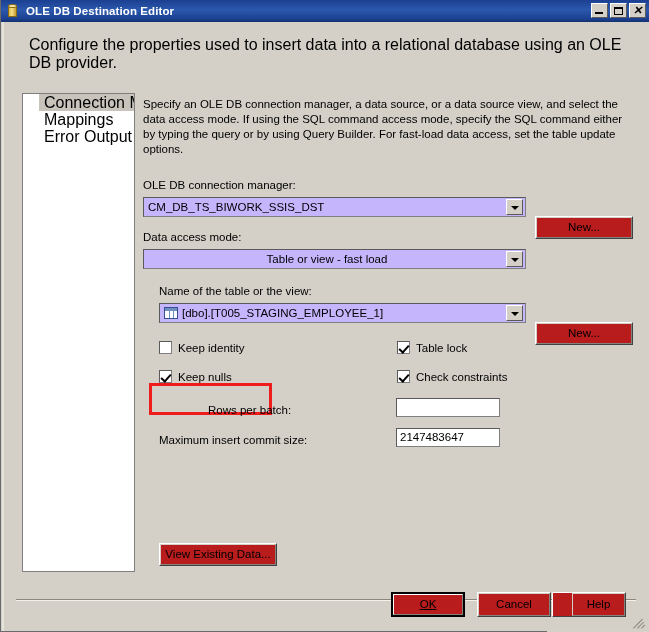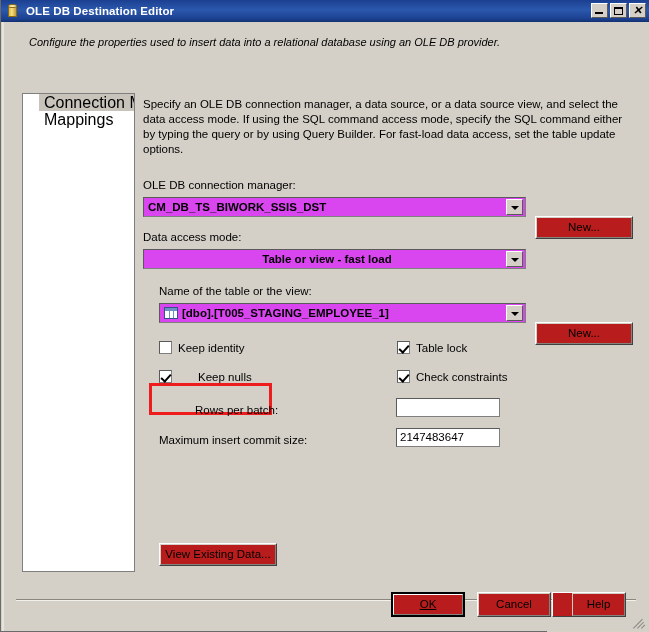--- a/index.html
+++ b/index.html
@@ -116,23 +116,22 @@
     content: "";
     position: absolute;
     left: 0; top: 0; bottom: 0; width: 2px;
     background: #e6e3db;
   }
 
   .intro-text {
     position: absolute;
     left: 27px; top: 14px;
     width: 600px;
-    font-size: 11px;
+    font-size: 16px;
     color: #000;
-    font-style: italic;
   }
 
   
   .sidebar {
     position: absolute;
     left: 20px; top: 71px;
     width: 113px; height: 479px;
     background: #ffffff;
     border: 1px solid #7f7f7f;
     box-sizing: border-box;
@@ -163,29 +162,28 @@
 
   .field-label {
     position: absolute;
     font-size: 11.5px;
     white-space: nowrap;
   }
 
   .combo {
     position: absolute;
     height: 20px;
-    background: #d946ef;
+    background: #c4b5fd;
     border: 1px solid #7f7f7f;
     border-top-color: #5a5a5a;
     border-left-color: #5a5a5a;
     box-sizing: border-box;
     display: flex;
     align-items: center;
     cursor: default;
-    font-weight: bold;
   }
   .combo .val {
     flex: 1;
     padding-left: 4px;
     font-size: 11.5px;
     white-space: nowrap;
     overflow: hidden;
   }
   .combo .tbl-icon {
     width: 14px; height: 12px;
@@ -370,20 +368,23 @@
 
       <div class="intro-text">Configure the properties used to insert data into a relational database using an OLE DB provider.</div>
 
       <div class="sidebar">
         <div class="side-item selected">
           <span>Connection Manager</span>
         </div>
         <div class="side-item">
           <span>Mappings</span>
         </div>
+        <div class="side-item">
+          <span>Error Output</span>
+        </div>
       </div>
 
       <div class="desc">Specify an OLE DB connection manager, a data source, or a data source view, and select the data access mode. If using the SQL command access mode, specify the SQL command either by typing the query or by using Query Builder. For fast-load data access, set the table update options.</div>
 
       <div class="field-label" style="left:141px; top:157px;">OLE DB connection manager:</div>
       <div class="combo" style="left:141px; top:175px; width:383px;">
         <span class="val">CM_DB_TS_BIWORK_SSIS_DST</span>
         <span class="arrow-box"></span>
       </div>
       <button class="btn" style="left:533px; top:194px; width:98px; height:23px;">
@@ -403,36 +404,36 @@
         <span class="arrow-box"></span>
       </div>
       <button class="btn" style="left:533px; top:300px; width:98px; height:23px;">
         <span class="inner">New...</span>
       </button>
 
       <div class="cbrow" style="left:157px; top:319px;">
         <span class="cbox"></span>
         <span class="cb-label">Keep identity</span>
       </div>
-      <div class="cbrow" style="left:157px; top:348px;gap:20px;">
+      <div class="cbrow" style="left:157px; top:348px;">
         <span class="cbox checked"></span>
         <span class="cb-label">Keep nulls</span>
       </div>
       <div class="cbrow" style="left:395px; top:319px;">
         <span class="cbox checked"></span>
         <span class="cb-label">Table lock</span>
       </div>
       <div class="cbrow" style="left:395px; top:348px;">
         <span class="cbox checked"></span>
         <span class="cb-label">Check constraints</span>
       </div>
 
       <div class="redbox"></div>
 
-      <div class="field-label" style="left:157px; top:382px;padding-left:36px;">Rows per batch:</div>
+      <div class="field-label" style="left:170px; top:382px;padding-left:36px;">Rows per batch:</div>
       <div class="textbox" style="left:394px; top:376px; width:104px;"></div>
 
       <div class="field-label" style="left:157px; top:412px;">Maximum insert commit size:</div>
       <div class="textbox" style="left:394px; top:406px; width:104px;">2147483647</div>
 
       <button class="btn" style="left:157px; top:521px; width:118px; height:23px;">
         <span class="inner">View Existing Data...</span>
       </button>
 
       <div class="hr"></div>

